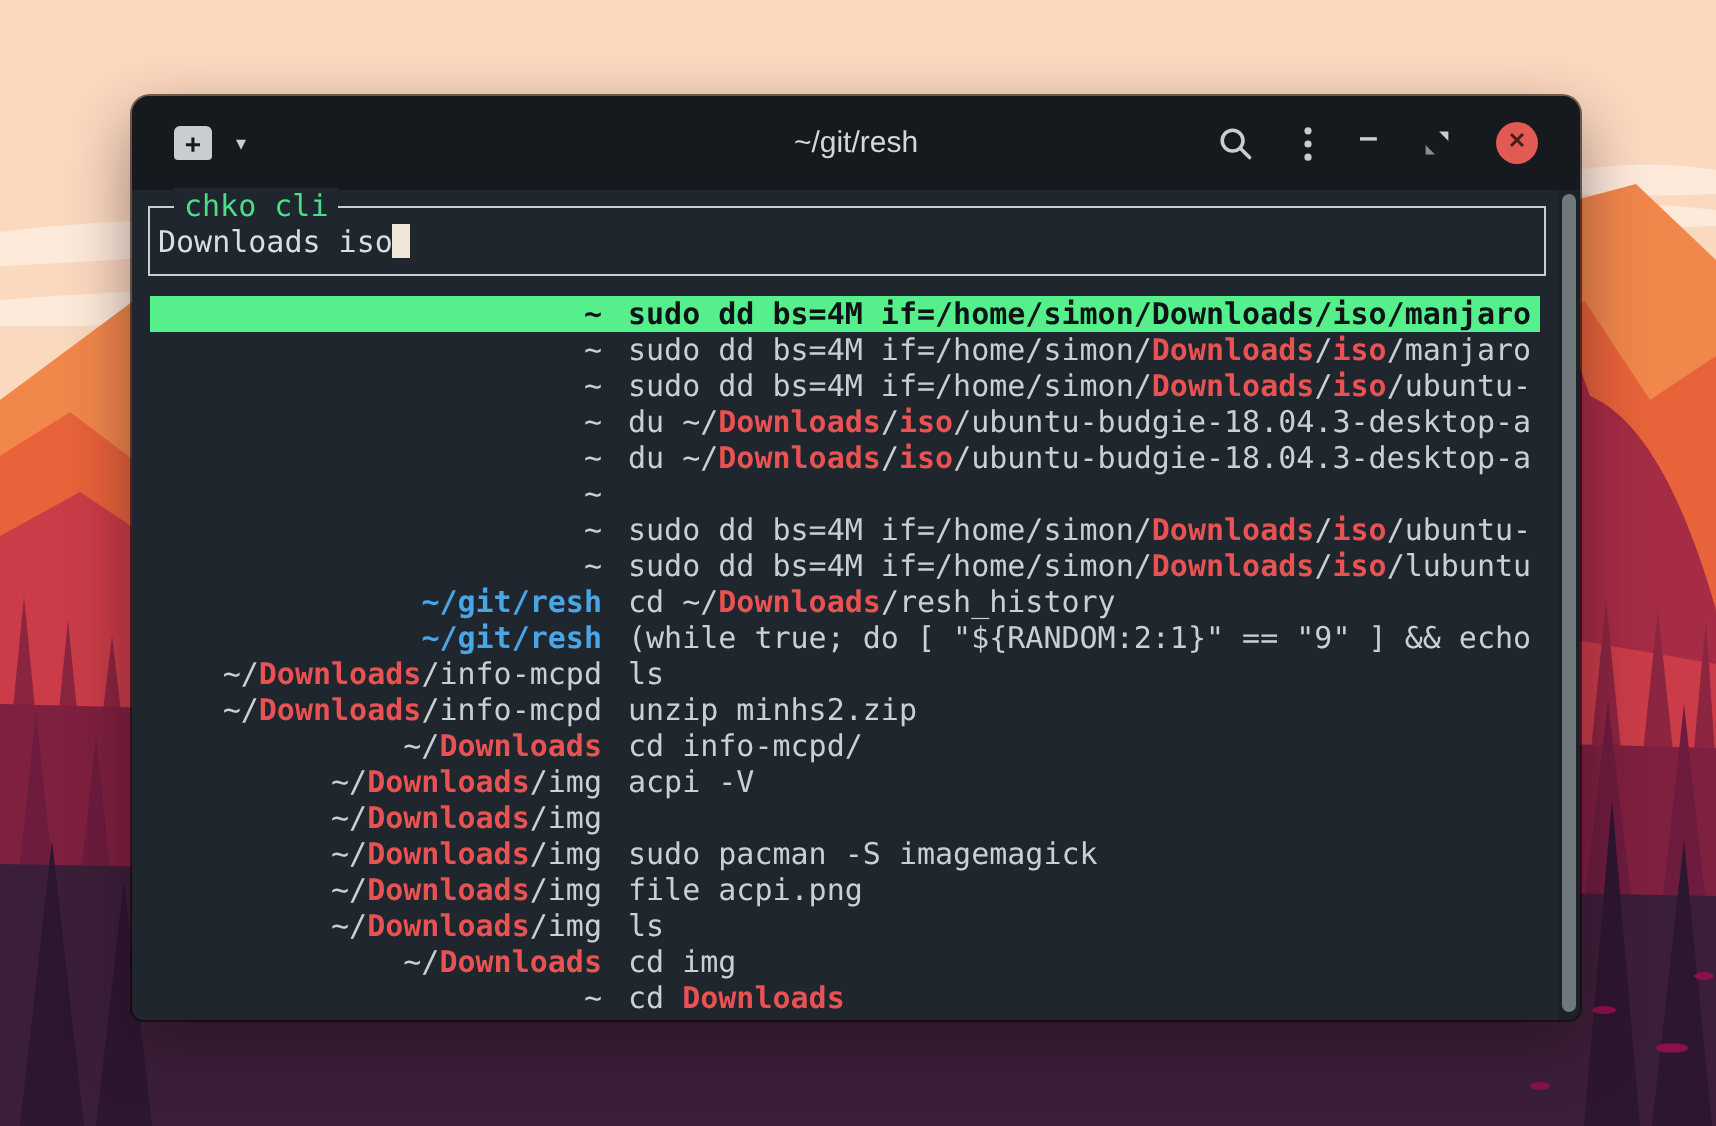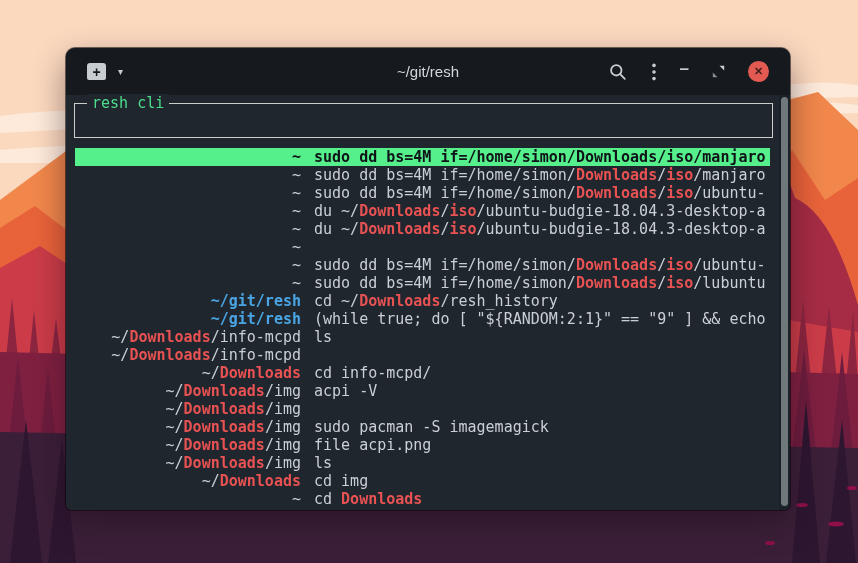--- a/index.html
+++ b/index.html
@@ -111,36 +111,37 @@
           <path d="M7.5 0.8 L12.2 0.8 L12.2 5.5 Z" fill="#c8cdd1"></path>
           <path d="M5.5 12.2 L0.8 12.2 L0.8 7.5 Z" fill="#878d91"></path>
         </svg>
       </span>
       <span class="tb-btn close-btn">✕</span>
     </div>
   </div>
 
   <div class="term">
     <div class="resh-box">
-      <span class="resh-label">resh cli</span>
+      <span class="resh-label">chko cli</span>
+      <span class="resh-input"><span>Downloads iso</span><span class="cursor"></span></span>
     </div>
 
     <div class="rows" id="history-rows">
         <div class="row selected"><span class="ctx"><span class="sp">~</span></span><span class="cmd"><span class="sp">sudo dd bs=4M if=/home/simon/Downloads/iso/manjaro</span></span></div>
         <div class="row"><span class="ctx"><span class="sp">~</span></span><span class="cmd"><span class="sp">sudo dd bs=4M if=/home/simon/</span><span class="sm">Downloads</span><span class="sp">/</span><span class="sm">iso</span><span class="sp">/manjaro</span></span></div>
         <div class="row"><span class="ctx"><span class="sp">~</span></span><span class="cmd"><span class="sp">sudo dd bs=4M if=/home/simon/</span><span class="sm">Downloads</span><span class="sp">/</span><span class="sm">iso</span><span class="sp">/ubuntu-</span></span></div>
         <div class="row"><span class="ctx"><span class="sp">~</span></span><span class="cmd"><span class="sp">du ~/</span><span class="sm">Downloads</span><span class="sp">/</span><span class="sm">iso</span><span class="sp">/ubuntu-budgie-18.04.3-desktop-a</span></span></div>
         <div class="row"><span class="ctx"><span class="sp">~</span></span><span class="cmd"><span class="sp">du ~/</span><span class="sm">Downloads</span><span class="sp">/</span><span class="sm">iso</span><span class="sp">/ubuntu-budgie-18.04.3-desktop-a</span></span></div>
         <div class="row"><span class="ctx"><span class="sp">~</span></span></div>
         <div class="row"><span class="ctx"><span class="sp">~</span></span><span class="cmd"><span class="sp">sudo dd bs=4M if=/home/simon/</span><span class="sm">Downloads</span><span class="sp">/</span><span class="sm">iso</span><span class="sp">/ubuntu-</span></span></div>
         <div class="row"><span class="ctx"><span class="sp">~</span></span><span class="cmd"><span class="sp">sudo dd bs=4M if=/home/simon/</span><span class="sm">Downloads</span><span class="sp">/</span><span class="sm">iso</span><span class="sp">/lubuntu</span></span></div>
         <div class="row"><span class="ctx"><span class="sd">~/git/resh</span></span><span class="cmd"><span class="sp">cd ~/</span><span class="sm">Downloads</span><span class="sp">/resh_history</span></span></div>
         <div class="row"><span class="ctx"><span class="sd">~/git/resh</span></span><span class="cmd"><span class="sp">(while true; do [ "${RANDOM:2:1}" == "9" ] &amp;&amp; echo</span></span></div>
         <div class="row"><span class="ctx"><span class="sp">~/</span><span class="sm">Downloads</span><span class="sp">/info-mcpd</span></span><span class="cmd"><span class="sp">ls</span></span></div>
-        <div class="row"><span class="ctx"><span class="sp">~/</span><span class="sm">Downloads</span><span class="sp">/info-mcpd</span></span></div>
+        <div class="row"><span class="ctx"><span class="sp">~/</span><span class="sm">Downloads</span><span class="sp">/info-mcpd</span></span><span class="cmd"><span class="sp">unzip minhs2.zip</span></span></div>
         <div class="row"><span class="ctx"><span class="sp">~/</span><span class="sm">Downloads</span></span><span class="cmd"><span class="sp">cd info-mcpd/</span></span></div>
         <div class="row"><span class="ctx"><span class="sp">~/</span><span class="sm">Downloads</span><span class="sp">/img</span></span><span class="cmd"><span class="sp">acpi -V</span></span></div>
         <div class="row"><span class="ctx"><span class="sp">~/</span><span class="sm">Downloads</span><span class="sp">/img</span></span></div>
         <div class="row"><span class="ctx"><span class="sp">~/</span><span class="sm">Downloads</span><span class="sp">/img</span></span><span class="cmd"><span class="sp">sudo pacman -S imagemagick</span></span></div>
         <div class="row"><span class="ctx"><span class="sp">~/</span><span class="sm">Downloads</span><span class="sp">/img</span></span><span class="cmd"><span class="sp">file acpi.png</span></span></div>
         <div class="row"><span class="ctx"><span class="sp">~/</span><span class="sm">Downloads</span><span class="sp">/img</span></span><span class="cmd"><span class="sp">ls</span></span></div>
         <div class="row"><span class="ctx"><span class="sp">~/</span><span class="sm">Downloads</span></span><span class="cmd"><span class="sp">cd img</span></span></div>
         <div class="row"><span class="ctx"><span class="sp">~</span></span><span class="cmd"><span class="sp">cd </span><span class="sm">Downloads</span></span></div>
       </div>
 

